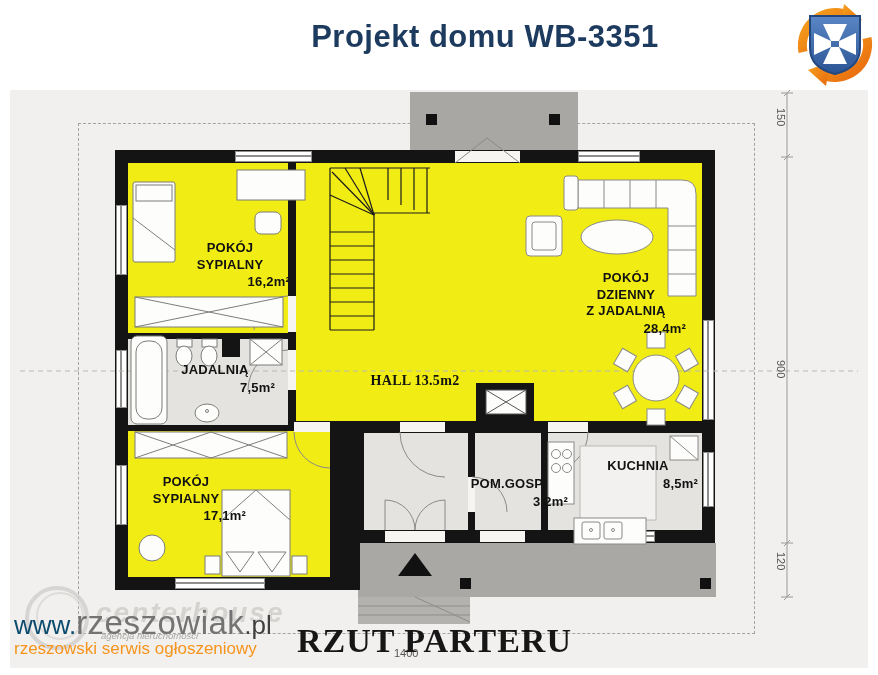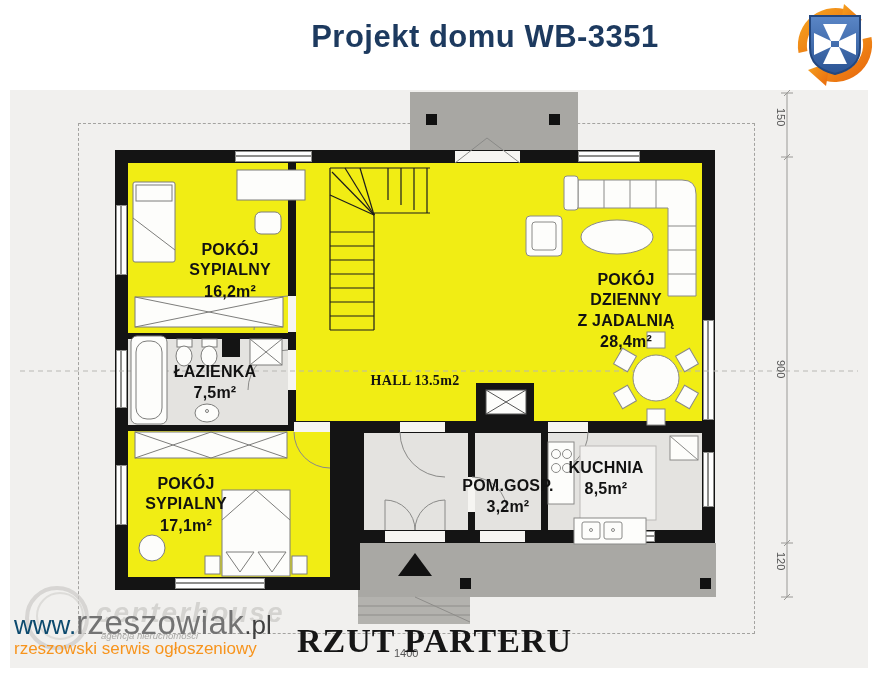--- a/index.html
+++ b/index.html
@@ -19,24 +19,24 @@
   .terrace-bottom{left:358px;top:543px;width:358px;height:54px;background:#a9a8a4;}
   .entry-steps{left:358px;top:597px;width:112px;height:27px;background:#b3b2ae;}
   .bldg{background:#141414;}
   .room-y{background:#f1ed14;}
   .room-g{background:#e4e3e0;}
   .win-h{background:linear-gradient(#fff 38%,#8f8f8d 38%,#8f8f8d 58%,#fff 58%);border:1px solid #8f8f8d;box-sizing:border-box;}
   .win-v{background:linear-gradient(90deg,#fff 38%,#8f8f8d 38%,#8f8f8d 58%,#fff 58%);border:1px solid #8f8f8d;box-sizing:border-box;}
   .door-gap{background:#f6f5f2;}
 
   
-  .rl{position:absolute;width:120px;text-align:center;font-size:16px;font-weight:bold;
+  .rl{position:absolute;width:120px;text-align:center;font-size:13px;font-weight:bold;
       color:#121212;line-height:1.28;letter-spacing:.2px;z-index:12;}
   .rl span{display:block;}
-  .rl .area{margin-top:1px;}
+  .rl .area{margin-top:1px;text-align:right;}
   .rl-hall{font-family:"Liberation Serif",serif;font-size:14px;letter-spacing:.3px;}
   .dim{position:absolute;color:#555;font-size:11px;z-index:12;}
   .dim-v{writing-mode:vertical-rl;}
   .footer-label{left:297px;top:622px;font-family:"Liberation Serif",serif;font-weight:bold;
                 font-size:34px;letter-spacing:1px;color:#161616;z-index:13;}
 
   
   .wm{z-index:14;}
   .ghost-circle{left:25px;top:586px;width:56px;height:56px;border:4px solid #cdccc9;border-radius:50%;opacity:.75;}
   .ghost-circle2{left:36px;top:592px;width:44px;height:44px;border:2px solid #d4d3d0;border-radius:50%;opacity:.7;}
@@ -263,42 +263,42 @@
         <line x1="784" y1="600" x2="790" y2="594"></line>
     </g>
   </svg>
 
   <div class="rl" style="left:170px;top:240px;">
     <span>POKÓJ</span>
     <span>SYPIALNY</span>
     <span class="area">16,2m²</span>
   </div>
   <div class="rl" style="left:155px;top:362px;">
-    <span>ŁAZIENKA</span>
+    <span>JADALNIĄ</span>
     <span class="area">7,5m²</span>
   </div>
   <div class="rl" style="left:126px;top:474px;">
     <span>POKÓJ</span>
     <span>SYPIALNY</span>
     <span class="area">17,1m²</span>
   </div>
   <div class="rl rl-hall" style="left:355px;top:372px;">
     <span>HALL 13.5m2</span>
   </div>
   <div class="rl" style="left:566px;top:270px;">
     <span>POKÓJ</span>
     <span>DZIENNY</span>
     <span>Z JADALNIĄ</span>
     <span class="area">28,4m²</span>
   </div>
   <div class="rl" style="left:448px;top:476px;">
     <span>POM.GOSP.</span>
     <span class="area">3,2m²</span>
   </div>
-  <div class="rl" style="left:546px;top:458px;">
+  <div class="rl" style="left:578px;top:458px;">
     <span>KUCHNIA</span>
     <span class="area">8,5m²</span>
   </div>
 
   <div class="dim dim-v" style="left:775px;top:108px;">150</div>
   <div class="dim dim-v" style="left:775px;top:360px;">900</div>
   <div class="dim dim-v" style="left:775px;top:552px;">120</div>
   <div class="dim" style="left:394px;top:647px;">1400</div>
 
   <div class="abs footer-label">RZUT PARTERU</div>

